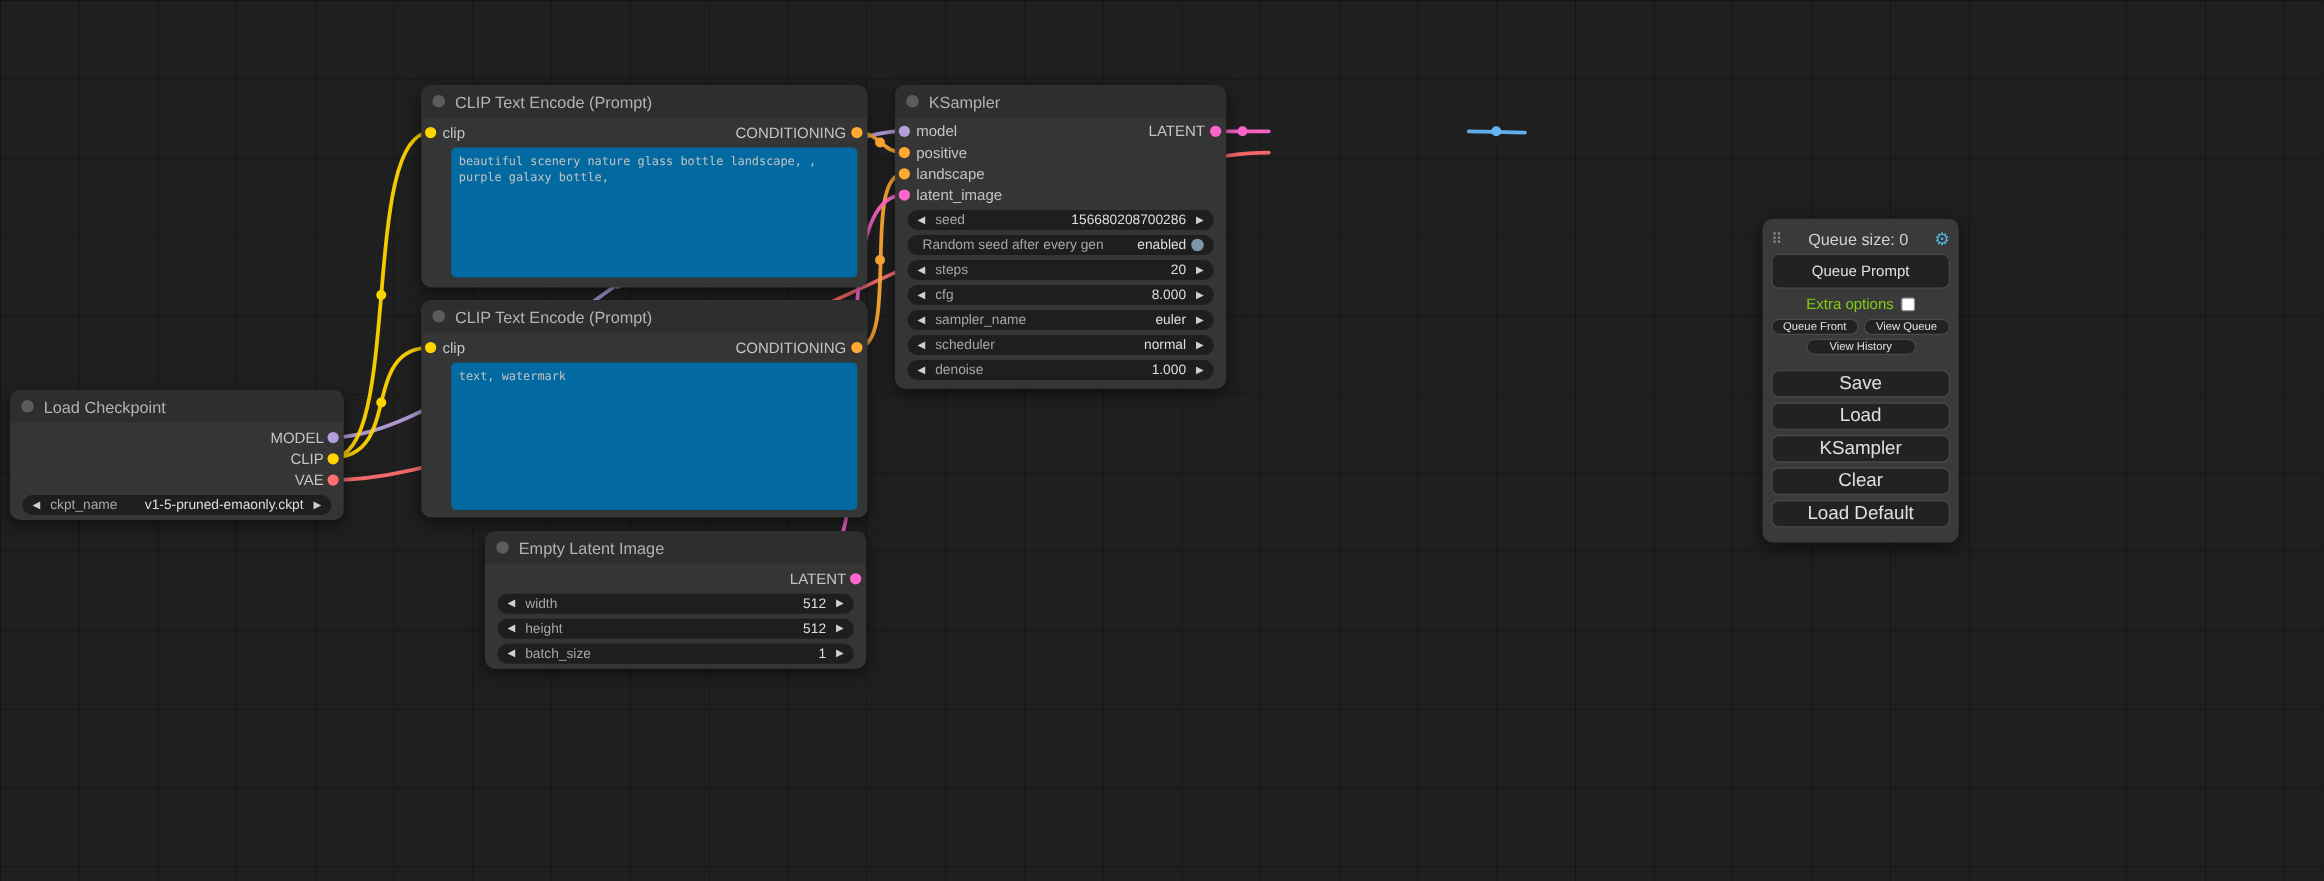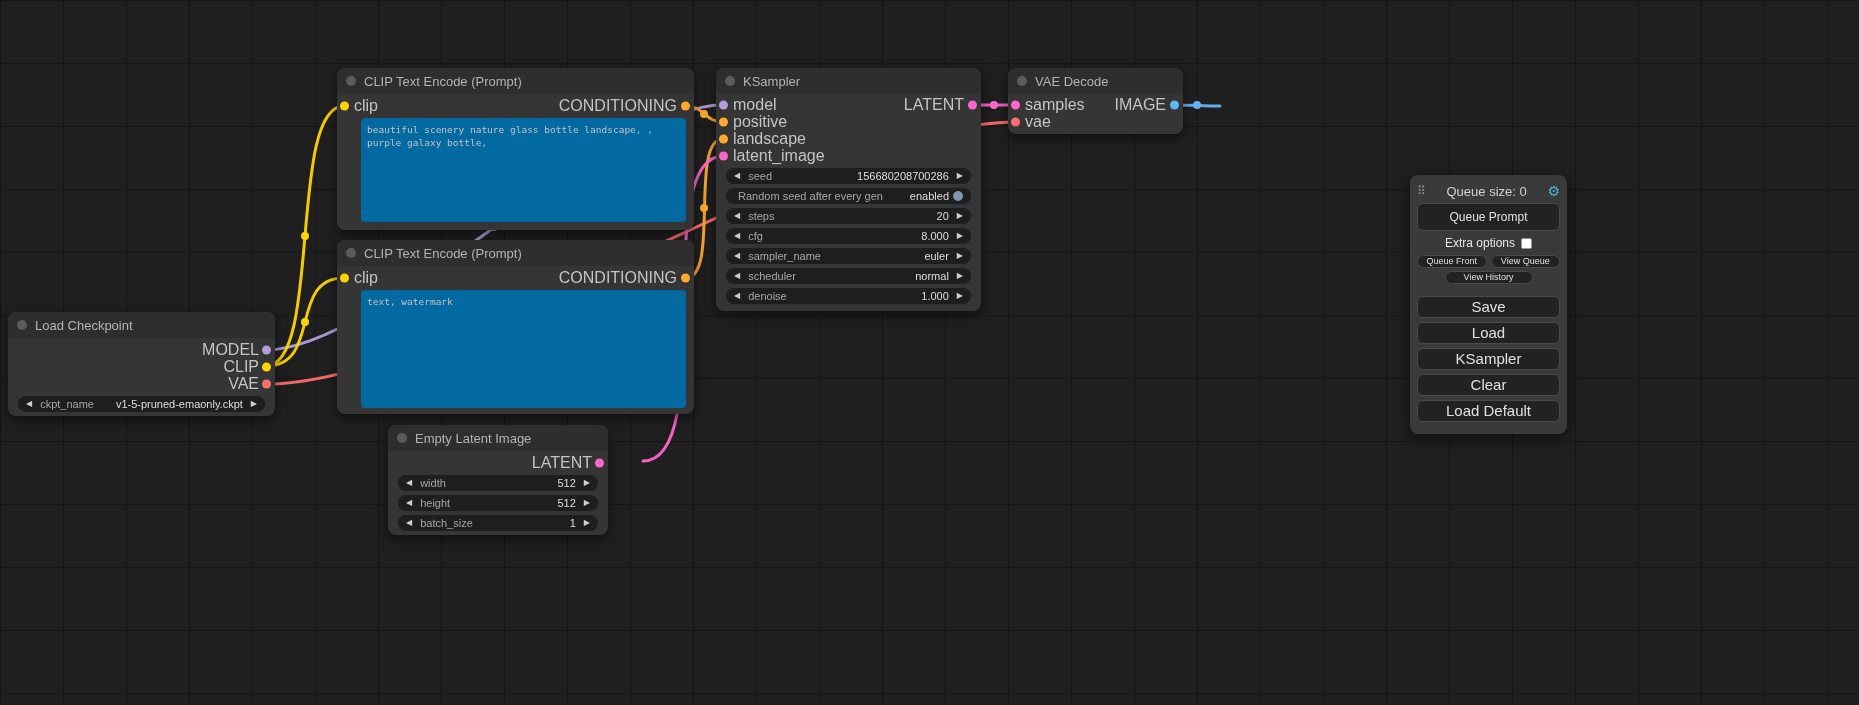--- a/index.html
+++ b/index.html
@@ -16,21 +16,21 @@
   #wires path { fill:none; stroke-width:3; stroke-linecap:round; opacity:0.95; }
 
   .node { position:absolute; z-index:2; background:#353535; border-radius:8px;
           box-shadow:0 4px 12px rgba(0,0,0,0.5); }
   .node-title { height:26px; background:#2e2e2e; border-radius:8px 8px 0 0;
                 display:flex; align-items:center; padding:0 9px; gap:8px; }
   .collapse-dot { width:10px; height:10px; border-radius:50%; background:#5c5c5c; flex:0 0 auto; }
   .title-text { color:#b3b3b3; font-size:13px; white-space:nowrap; }
 
   .slot, .slot-row { position:relative; height:17px; display:flex; align-items:center;
-                     font-size:16px; color:#c4c4c4; }
+                     font-size:12px; color:#c4c4c4; }
   .slot-row { height:20px; justify-content:space-between; padding:0 17px; margin-top:2px; }
   .slot.in  { padding-left:17px; }
   .slot.out { justify-content:flex-end; padding-right:16px; }
   .dot { position:absolute; top:50%; transform:translateY(-50%);
          width:9px; height:9px; border-radius:50%; }
   .in-dot  { left:3px; }
   .out-dot { right:4px; }
   .first-slot { margin-top:3px; }
 
   .widget { position:relative; height:16px; margin:0 10px 4px; background:#1e1e1e;
@@ -54,21 +54,21 @@
   .qp-header { display:flex; align-items:center; height:20px; margin-bottom:2px; }
   .qp-drag { color:#8d8d8d; font-size:12px; cursor:grab; }
   .qp-title { flex:1; text-align:center; color:#d2d2d2; font-size:13px; }
   .qp-gear { font-size:14px; line-height:1; cursor:pointer; }
   .btn { display:block; width:100%; background:#222222; border:1px solid #4a4a4a;
          border-radius:6px; color:#e0e0e0; text-align:center; cursor:pointer;
          font-family:"Liberation Sans", sans-serif; }
   .btn.big { height:28px; line-height:22px; font-size:12px; margin-bottom:4px; }
   .btn.menu { height:22px; line-height:20px; font-size:15px; margin-bottom:4px; }
   .extra-row { display:flex; align-items:center; justify-content:center; gap:6px;
-               color:#e5e5e5; font-size:12px; height:16px; margin-bottom:4px;text-align:center; }
+               color:#84cc16; font-size:12px; height:16px; margin-bottom:4px;text-align:center; }
   .checkbox { width:11px; height:11px; background:#ffffff; border:1px solid #9a9a9a;
               border-radius:2px; cursor:pointer; }
   .small-row { display:flex; gap:4px; margin-bottom:3px; }
   .btn.small { height:13px; line-height:11px; font-size:9px; border-radius:8px; flex:1; }
   .history-wrap { margin-bottom:12px; }
   .btn.small.history { width:88px; margin:0 auto; flex:none; display:block; }
 </style>
 </head>
 <body>
 
@@ -142,21 +142,21 @@
     </div>
     <div class="slot-row">
       <span class="dot in-dot" style="background-color: rgb(255, 213, 0);"></span>
       <span>clip</span>
       <span>CONDITIONING</span>
       <span class="dot out-dot" style="background-color: rgb(255, 169, 49);"></span>
     </div>
     <div class="prompt-text" style="top:50px;height:118px">text, watermark</div>
   </div>
 
-  <div class="node" style="left:388px;top:425px;width:220px;height:110px">
+  <div class="node" style="left:388px;top:425px;width:305px;height:110px">
     <div class="node-title">
       <span class="collapse-dot"></span>
       <span class="title-text">Empty Latent Image</span>
     </div>
     <div class="slot out first-slot">
       <span>LATENT</span>
       <span class="dot out-dot" style="background-color: rgb(255, 102, 204);"></span>
     </div>
     <div class="widget" style="margin-top:4px">
       <span class="arrow">◀</span>
@@ -237,36 +237,20 @@
       <span class="arrow">▶</span>
     </div>
     <div class="widget">
       <span class="arrow">◀</span>
       <span class="wlabel">denoise</span>
       <span class="wvalue">1.000</span>
       <span class="arrow">▶</span>
     </div>
   </div>
 
-  <div class="node" style="left:1008px;top:68px;width:175px;height:66px">
-    <div class="node-title">
-      <span class="collapse-dot"></span>
-      <span class="title-text">VAE Decode</span>
-    </div>
-    <div class="slot-row" style="height:17px">
-      <span class="dot in-dot" style="background-color: rgb(255, 102, 204);"></span>
-      <span>samples</span>
-      <span>IMAGE</span>
-      <span class="dot out-dot" style="background-color: rgb(100, 181, 246);"></span>
-    </div>
-    <div class="slot in">
-      <span class="dot in-dot" style="background-color: rgb(255, 110, 110);"></span>
-      <span>vae</span>
-    </div>
-  </div>
 
 
   <div id="queue-panel">
     <div class="qp-header">
       <span class="qp-drag">⠿</span>
       <span class="qp-title">Queue size: 0</span>
       <span class="qp-gear" style="color: rgb(79, 179, 212);">⚙</span>
     </div>
     <button class="btn big">Queue Prompt</button>
     <div class="extra-row">

